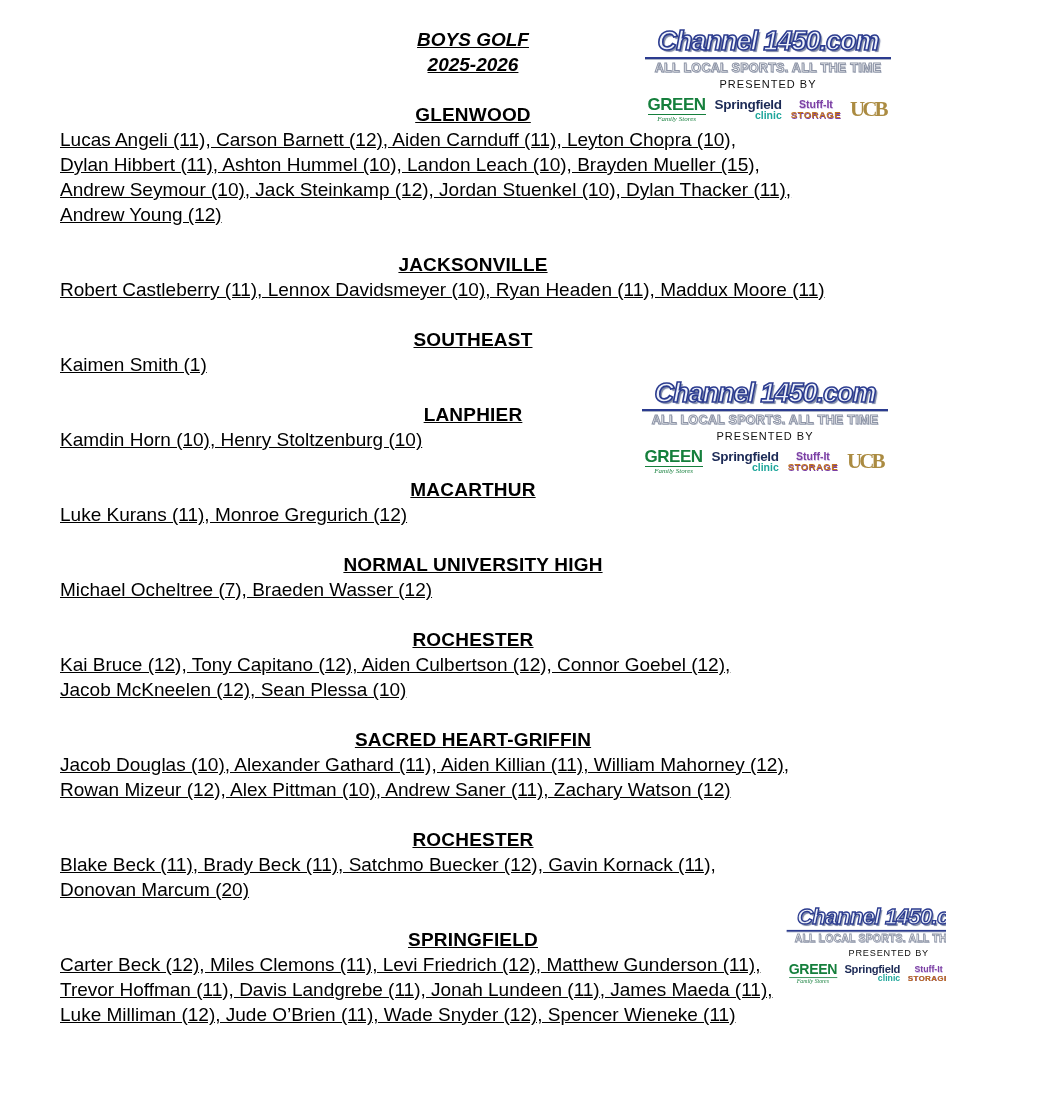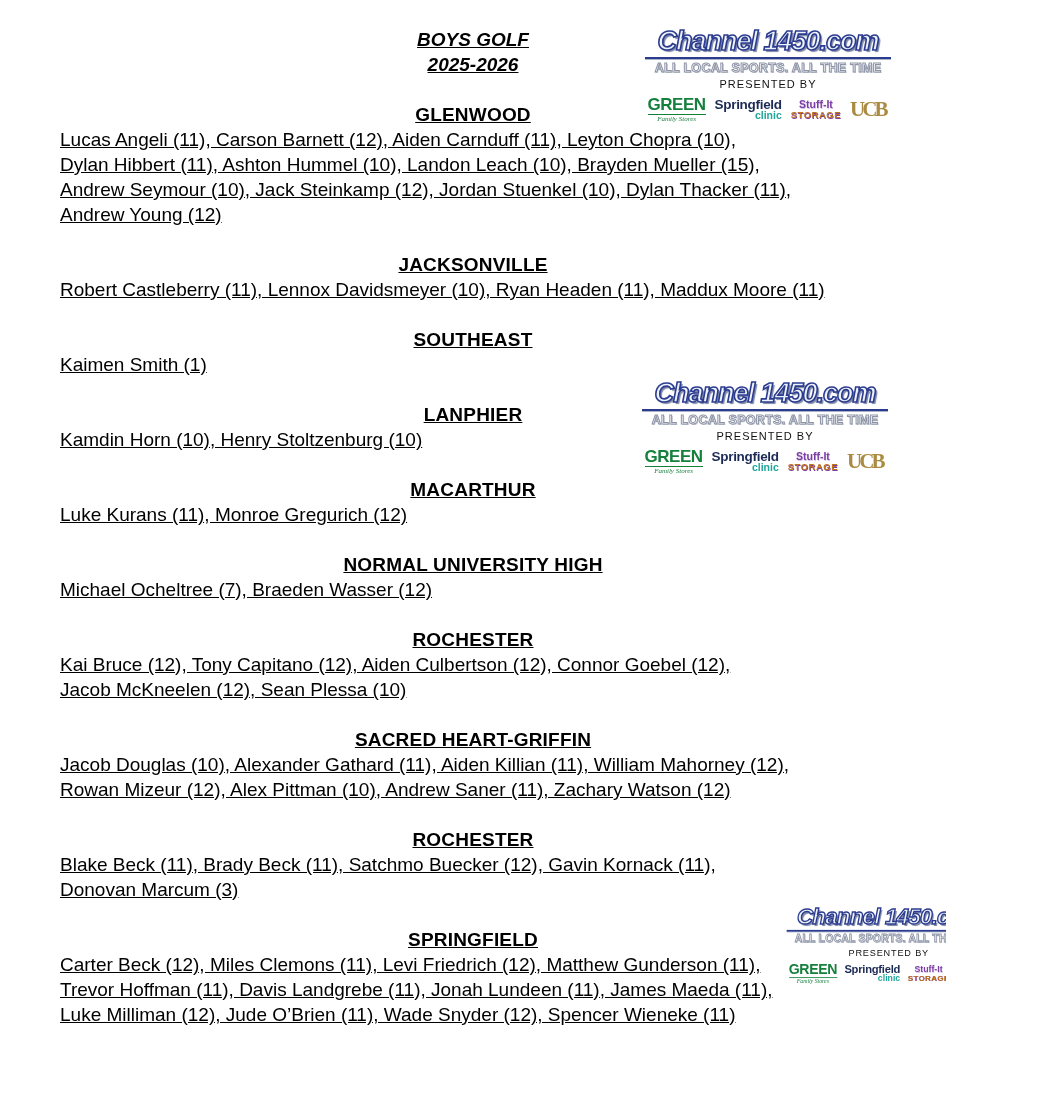--- a/index.html
+++ b/index.html
@@ -172,21 +172,21 @@
 
   <section class="school">
     <h2 class="school-name">SACRED HEART-GRIFFIN</h2>
   <p class="roster-line">Jacob Douglas (10), Alexander Gathard (11), Aiden Killian (11), William Mahorney (12),</p>
           <p class="roster-line">Rowan Mizeur (12), Alex Pittman (10), Andrew Saner (11), Zachary Watson (12)</p>
         </section>
 
   <section class="school">
     <h2 class="school-name">ROCHESTER</h2>
   <p class="roster-line">Blake Beck (11), Brady Beck (11), Satchmo Buecker (12), Gavin Kornack (11),</p>
-          <p class="roster-line">Donovan Marcum (3)</p>
+          <p class="roster-line">Donovan Marcum (20)</p>
         </section>
 
   <section class="school">
     <h2 class="school-name">SPRINGFIELD</h2>
   <p class="roster-line">Carter Beck (12), Miles Clemons (11), Levi Friedrich (12), Matthew Gunderson (11),</p>
           <p class="roster-line">Trevor Hoffman (11), Davis Landgrebe (11), Jonah Lundeen (11), James Maeda (11),</p>
           <p class="roster-line">Luke Milliman (12), Jude O’Brien (11), Wade Snyder (12), Spencer Wieneke (11)</p>
         </section>
 </div>
   </div>

